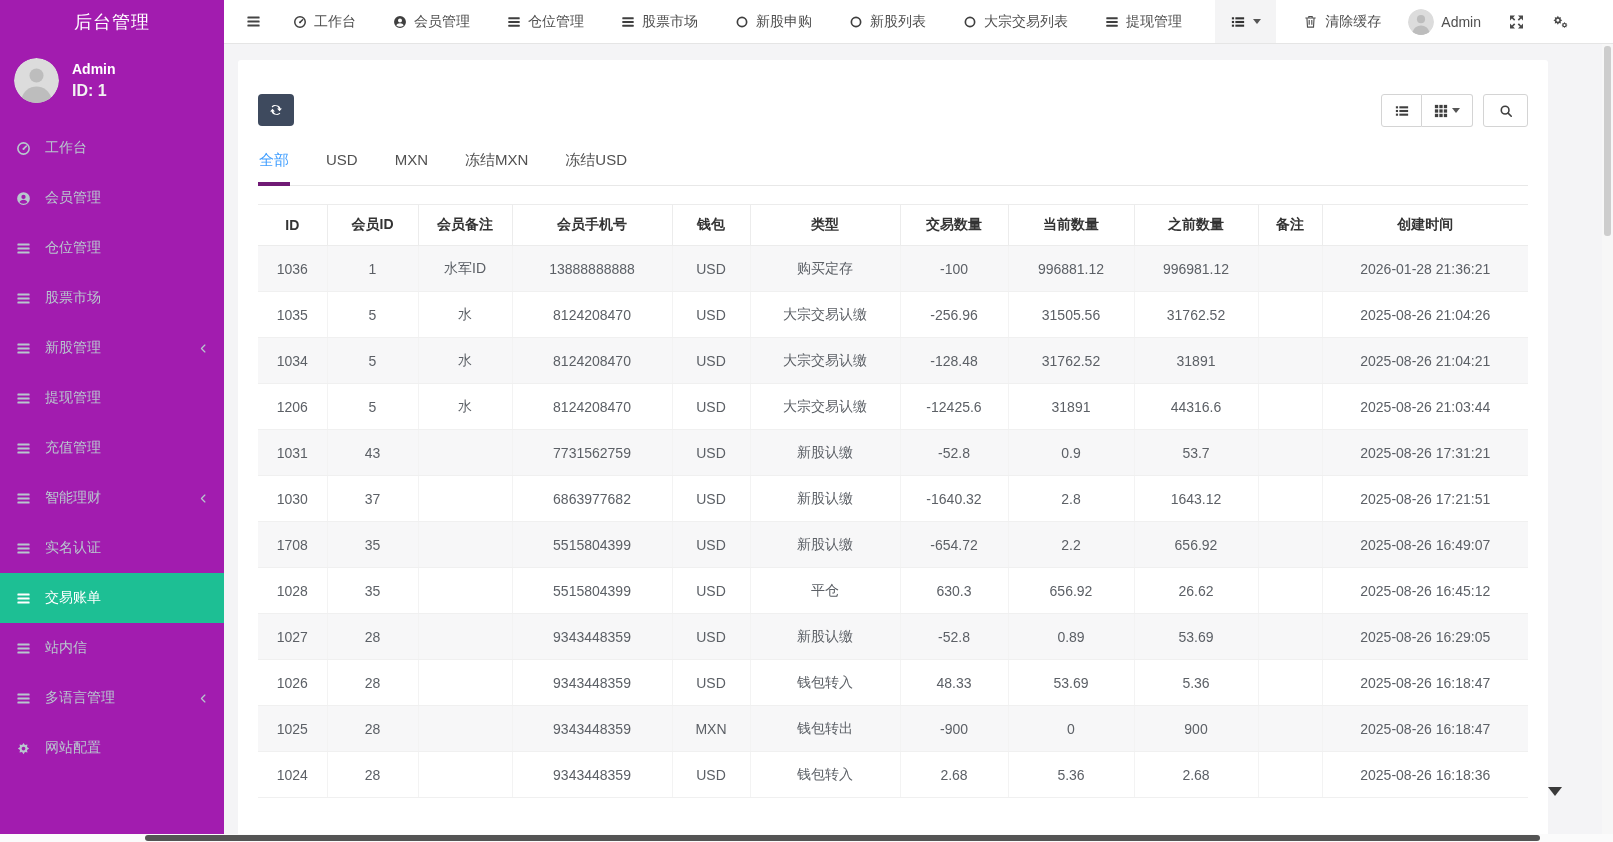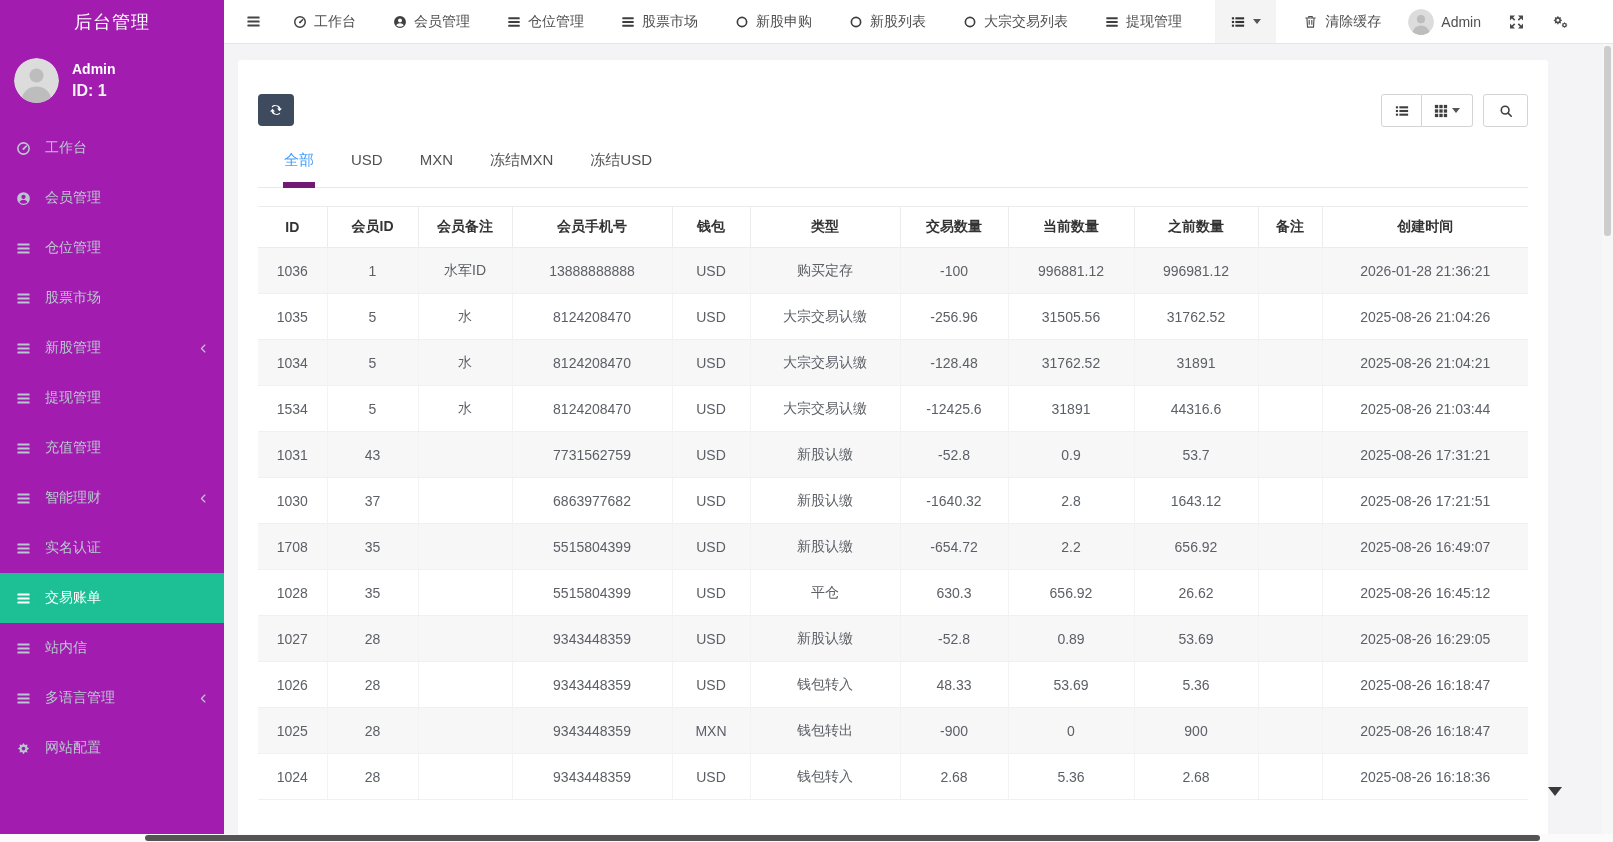--- a/index.html
+++ b/index.html
@@ -60,21 +60,21 @@
   .btn-group { display:flex; }
   .btn-group button, .search-btn { height:33px; background:#fff; border:1px solid #d4d4d4; color:#3f3f3f;
     display:flex; align-items:center; justify-content:center; gap:4px; cursor:pointer; }
   .btn-group button svg, .search-btn svg { width:14px; height:14px; }
   .btn-group button:first-child { width:41px; border-radius:3px 0 0 3px; }
   .btn-group button:last-child { width:51px; border-radius:0 3px 3px 0; border-left:none; }
   .search-btn { width:45px; border-radius:3px; }
 
   .tabs { display:flex; gap:35px; border-bottom:1px solid #e8e8e8; margin-top:14px; }
   .tab { padding:10px 1px 12px; font-size:15px; color:#515151; cursor:pointer; text-decoration:none; }
-  .tab.active { color:#409eff; border-bottom:6px solid #701a75; margin-bottom:-1px;margin-left:25px; }
+  .tab.active { color:#409eff; border-bottom:4px solid #701a75; margin-bottom:-1px; }
 
   .data-table { width:100%; border-collapse:collapse; table-layout:fixed; margin-top:18px; font-size:14px; }
   .data-table th { font-weight:bold; color:#333; height:41px; text-align:center;
     border-top:1px solid #ececec; border-bottom:1px solid #ececec; border-right:1px solid #ececec; background:#fff; }
   .data-table th:last-child { border-right:none; }
   .data-table td { height:46px; text-align:center; color:#5c6066;
     border-bottom:1px solid #f0f0f0; border-right:1px solid #f3f3f3;
     white-space:nowrap; overflow:hidden; }
   .data-table td:last-child { border-right:none; }
   .data-table tbody tr:nth-child(odd) { background:#f7f7f8; }
@@ -507,21 +507,21 @@
                 <td>8124208470</td>
                 <td>USD</td>
                 <td>大宗交易认缴</td>
                 <td>-128.48</td>
                 <td>31762.52</td>
                 <td>31891</td>
                 <td></td>
                 <td>2025-08-26 21:04:21</td>
               </tr>
               <tr>
-                <td>1534</td>
+                <td>1206</td>
                 <td>5</td>
                 <td>水</td>
                 <td>8124208470</td>
                 <td>USD</td>
                 <td>大宗交易认缴</td>
                 <td>-12425.6</td>
                 <td>31891</td>
                 <td>44316.6</td>
                 <td></td>
                 <td>2025-08-26 21:03:44</td>

